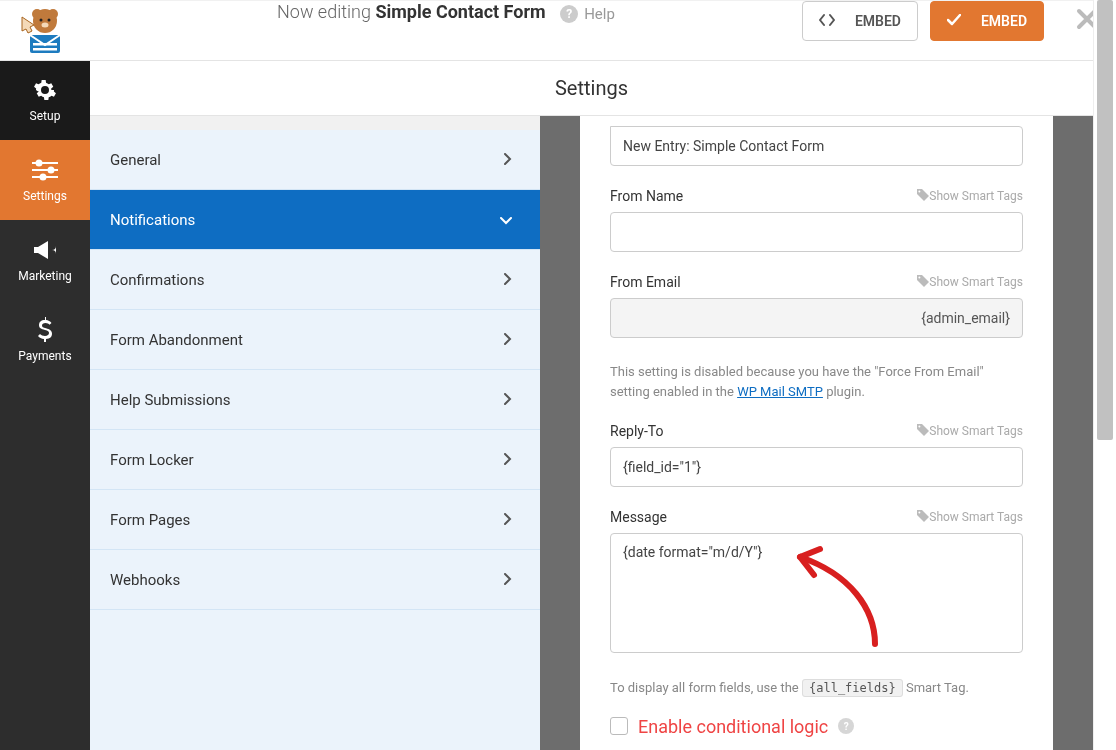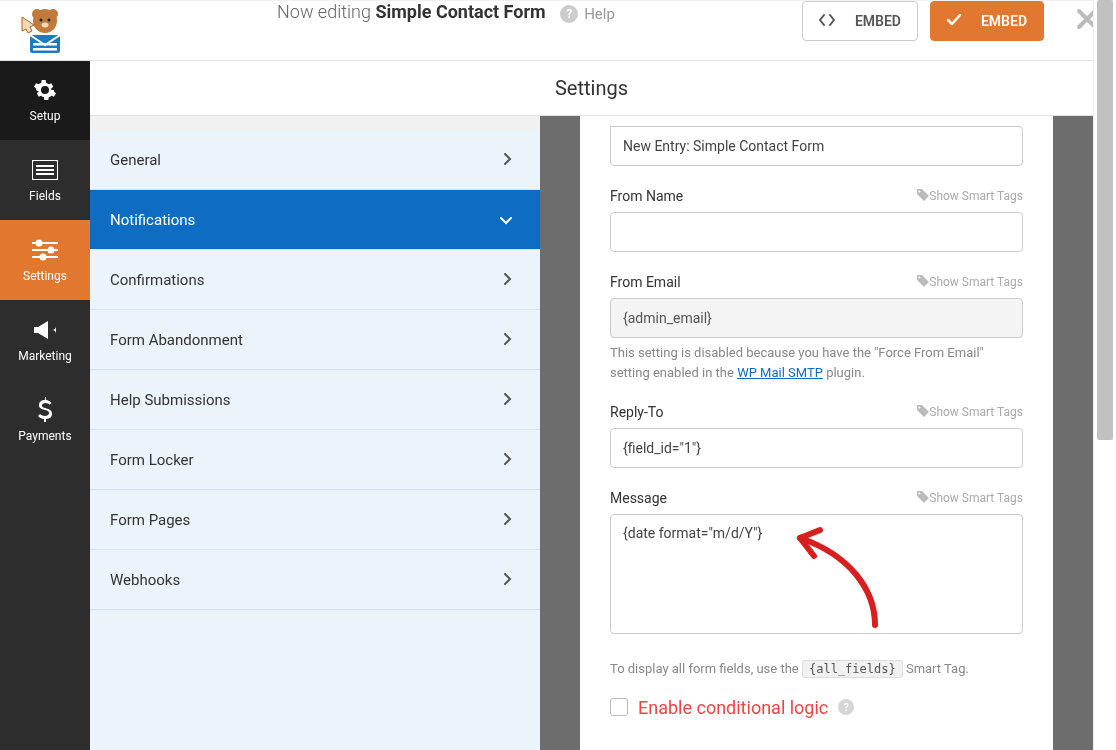--- a/index.html
+++ b/index.html
@@ -57,23 +57,23 @@
   
   .app-scroll{position:absolute;top:0;bottom:0;right:0;width:23px;background:#fff;border-left:1px solid #eee;z-index:6;}
   .app-scroll .thumb{position:absolute;left:3px;right:3px;top:0;height:440px;background:#c1c1c1;border-radius:2px;}
 
   
   .field{margin-top:22px;}
   .field-row{display:flex;align-items:center;justify-content:space-between;}
   .label{color:#333;font-size:14px;}
   .smart{color:#aaa;font-size:12px;display:inline-flex;align-items:center;gap:0;cursor:pointer;}
   .input{width:100%;height:40px;border:1px solid #ccc;border-radius:4px;margin-top:8px;padding:8px 12px;font-size:14px;color:#444;background:#fff;}
-  .input.ro{background:#f4f4f4;color:#555;}
+  .input.ro{background:#f4f4f4;color:#555;text-align:right;}
   .textarea{width:100%;height:120px;border:1px solid #ccc;border-radius:4px;margin-top:8px;padding:10px 12px;font-size:14px;color:#444;background:#fff;resize:none;position:relative;}
-  .note{color:#888;font-size:13px;line-height:1.5;margin-top:5px;}
+  .note{color:#888;font-size:13px;line-height:1.5;margin-top:24px;}
   .note a{color:var(--blue);text-decoration:underline;}
   .tag-code{background:#f1f1f1;border:1px solid #ddd;border-radius:3px;padding:1px 6px;font-family:Consolas,monospace;font-size:12px;color:#555;}
   .check-row{display:flex;align-items:center;gap:10px;margin-top:18px;}
   .checkbox{width:18px;height:18px;border:1px solid #bbb;border-radius:3px;background:#fff;}
   .check-label{color:#ef4444;font-size:18px;}
   .mini-q{width:16px;height:16px;border-radius:50%;background:#d6d6d6;color:#fff;font-size:10px;font-weight:700;display:inline-flex;align-items:center;justify-content:center;}
 
   .first-input-top{margin-top:0;}
   .first-input-top .input{margin-top:0;border-top-left-radius:0;border-top-right-radius:4px;}
 
@@ -141,31 +141,20 @@
 
   <div class="rail">
     <div class="rail-item setup">
       <span class="rail-icon">
         <svg width="24" height="24" viewBox="0 0 24 24" fill="#fff">
             <path d="M12 8a4 4 0 100 8 4 4 0 000-8zm9 4a9 9 0 01-.14 1.6l2.1 1.64-2 3.46-2.48-1a9 9 0 01-2.76 1.6l-.38 2.7h-4l-.38-2.7a9 9 0 01-2.76-1.6l-2.48 1-2-3.46 2.1-1.64A9 9 0 013 12a9 9 0 01.14-1.6L1.04 8.76l2-3.46 2.48 1a9 9 0 012.76-1.6L8.66 2h4l.38 2.7a9 9 0 012.76 1.6l2.48-1 2 3.46-2.1 1.64c.09.52.14 1.06.14 1.6z"></path>
           </svg>
       </span>
       <span>Setup</span>
     </div>
-    <div class="rail-item">
-      <span class="rail-icon">
-        <svg width="26" height="20" viewBox="0 0 26 20" fill="#fff">
-            <rect x="0" y="0" width="26" height="20" rx="2" fill="none" stroke="#fff" stroke-width="2"></rect>
-            <rect x="4" y="5" width="18" height="2"></rect>
-            <rect x="4" y="9" width="18" height="2"></rect>
-            <rect x="4" y="13" width="18" height="2"></rect>
-          </svg>
-      </span>
-      <span>Fields</span>
-    </div>
     <div class="rail-item active">
       <span class="rail-icon">
         <svg width="26" height="22" viewBox="0 0 26 22" fill="none" stroke="#fff" stroke-width="2">
             <line x1="0" y1="4" x2="26" y2="4"></line>
             <circle cx="7" cy="4" r="2.5" fill="#fff"></circle>
             <line x1="0" y1="11" x2="26" y2="11"></line>
             <circle cx="19" cy="11" r="2.5" fill="#fff"></circle>
             <line x1="0" y1="18" x2="26" y2="18"></line>
             <circle cx="11" cy="18" r="2.5" fill="#fff"></circle>
           </svg>

